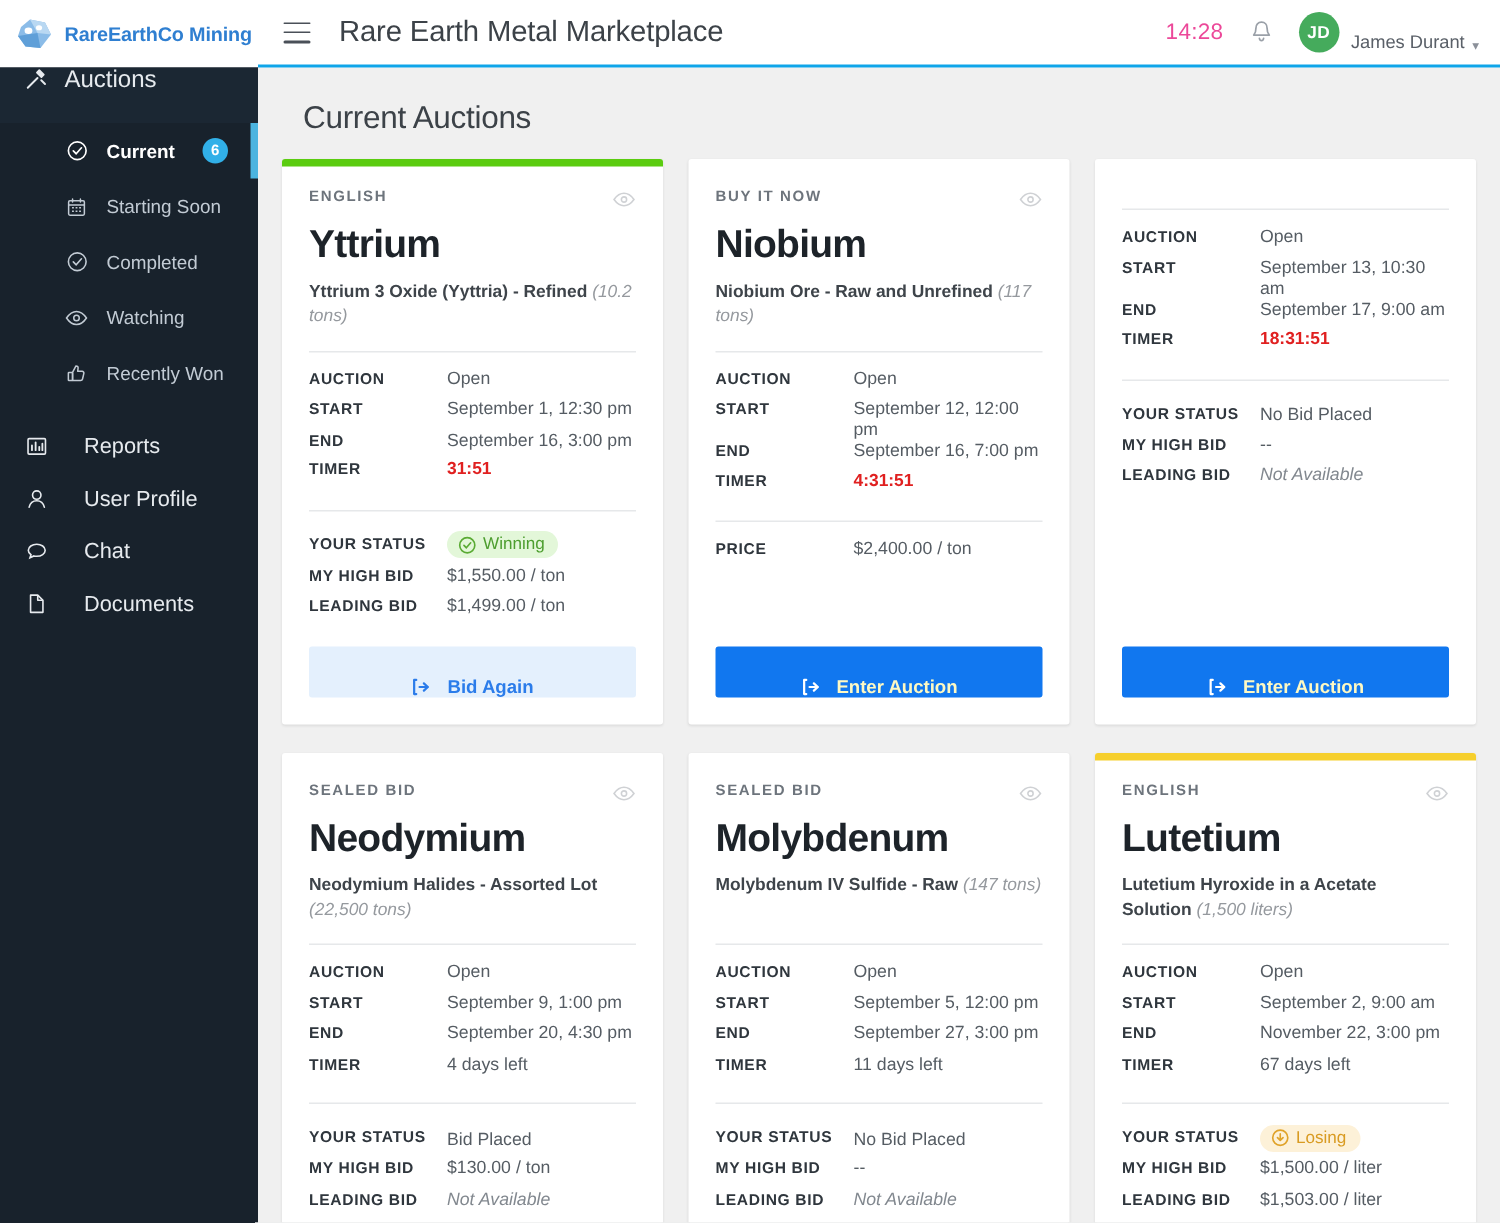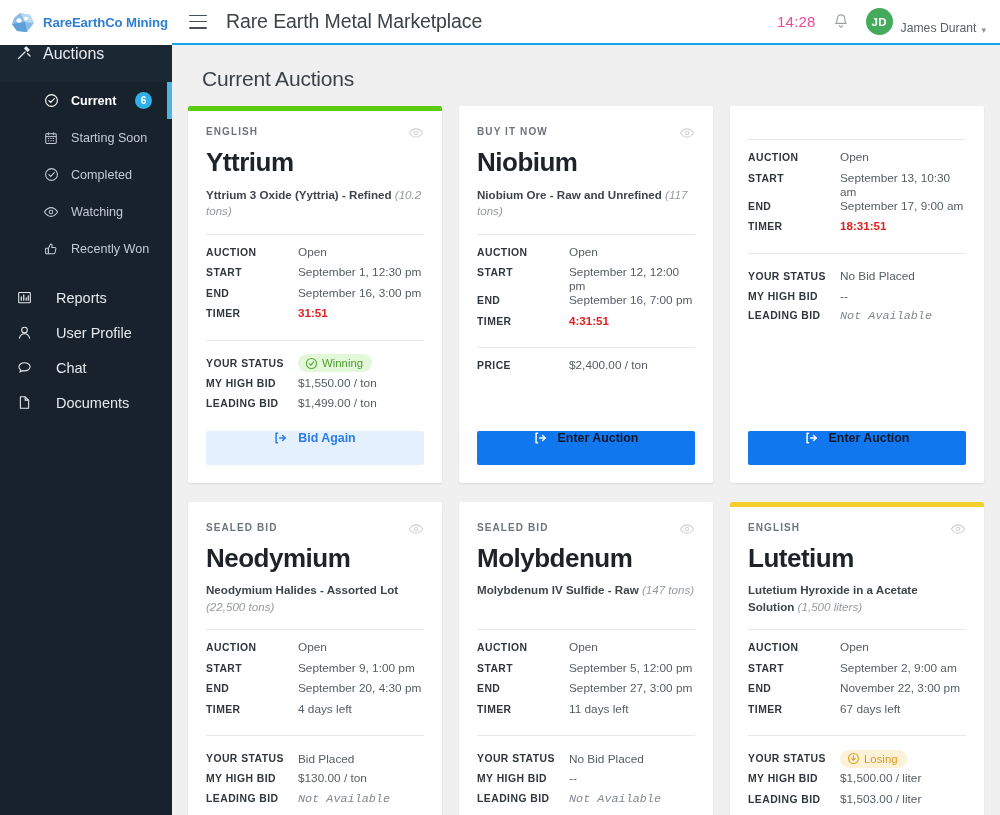--- a/index.html
+++ b/index.html
@@ -126,38 +126,38 @@
 
   .rows { padding-top: 10px; }
   .row { display: flex; align-items: baseline; min-height: 20.5px; }
   .row .k {
     width: 92px; flex: 0 0 92px;
     font-size: 10.4px; font-weight: bold; color: #2f363d;
     letter-spacing: 0.45px;
   }
   .row .v { font-size: 11.8px; color: #555c63; }
   .row .v.timer-live { color: #e02020; font-weight: bold; font-size: 11.6px; }
-  .row .v.na { font-style: italic; color: #82888f; font-family: Liberation Mono, monospace; }
+  .row .v.na { font-style: italic; color: #82888f; }
 
   .badge {
     display: inline-flex; align-items: center; gap: 4px;
     font-size: 11.4px; padding: 2.5px 9px 2.5px 7px;
     border-radius: 11px; font-weight: normal;
   }
   .badge.win { background: #e3f7d9; color: #4d9e2f; }
   .badge.lose { background: #fdf1d8; color: #d99b22; }
   .badge svg { display: block; }
 
   .btn {
     margin-top: 14px; height: 34px; border-radius: 2px;
-    display: flex; align-items: flex-start; justify-content: center;
+    display: flex; align-items: flex-end; justify-content: center;
     gap: 10px; font-size: 12.4px; font-weight: bold;
     cursor: pointer; user-select: none;
   }
-  .btn.primary { background: #1177ef; color: #0f172a; }
+  .btn.primary { background: #1177ef; color: #fef9c3; }
   .btn.soft { background: #e4f0fd; color: #2b7cea; }
   .btn .bico { display: flex; }
   .spacer { flex: 1; }
 </style>
 </head>
 <body>
 
 <div class="app">
 
   <aside class="sidebar">

